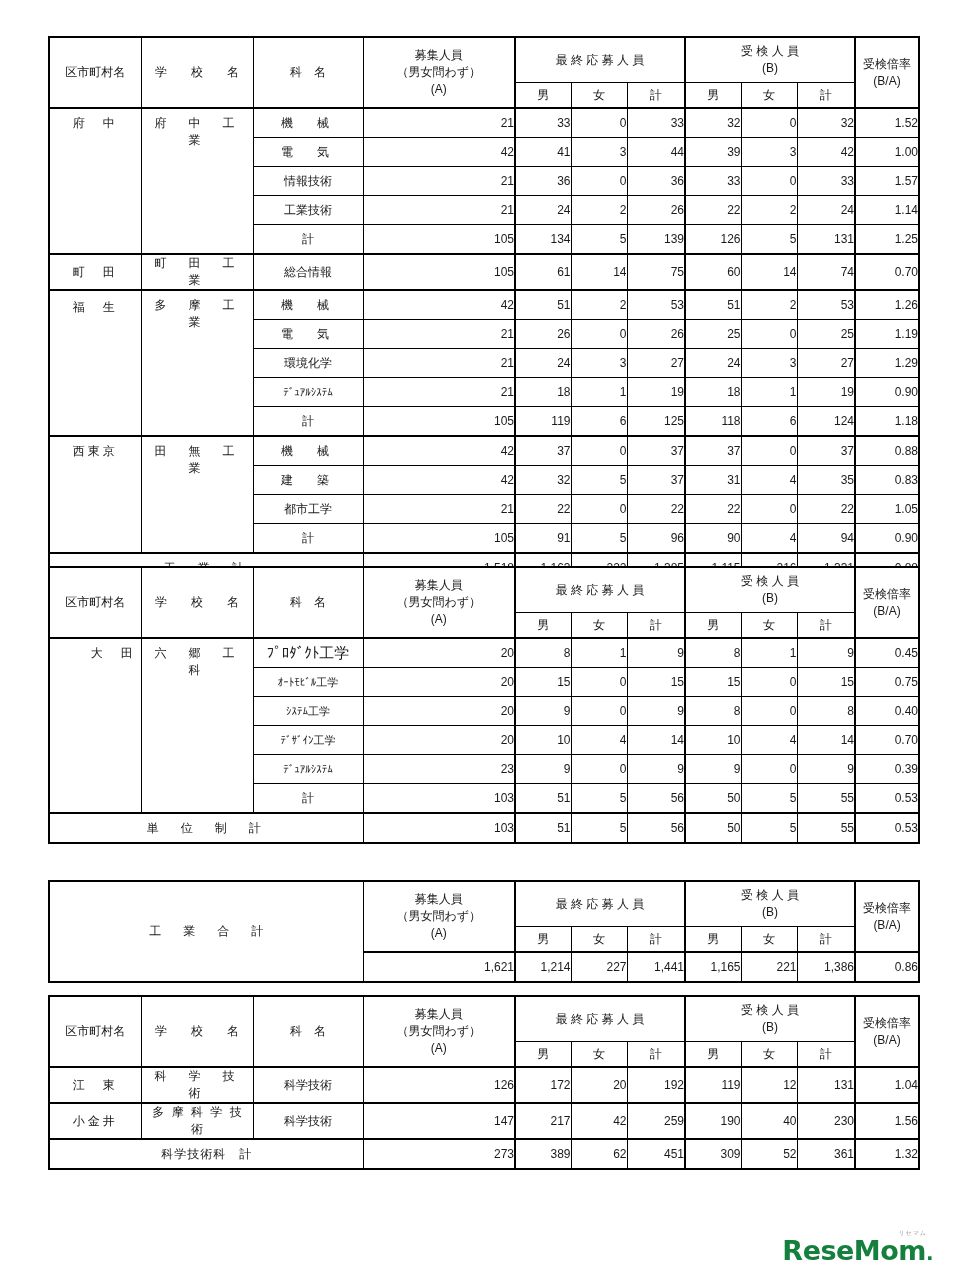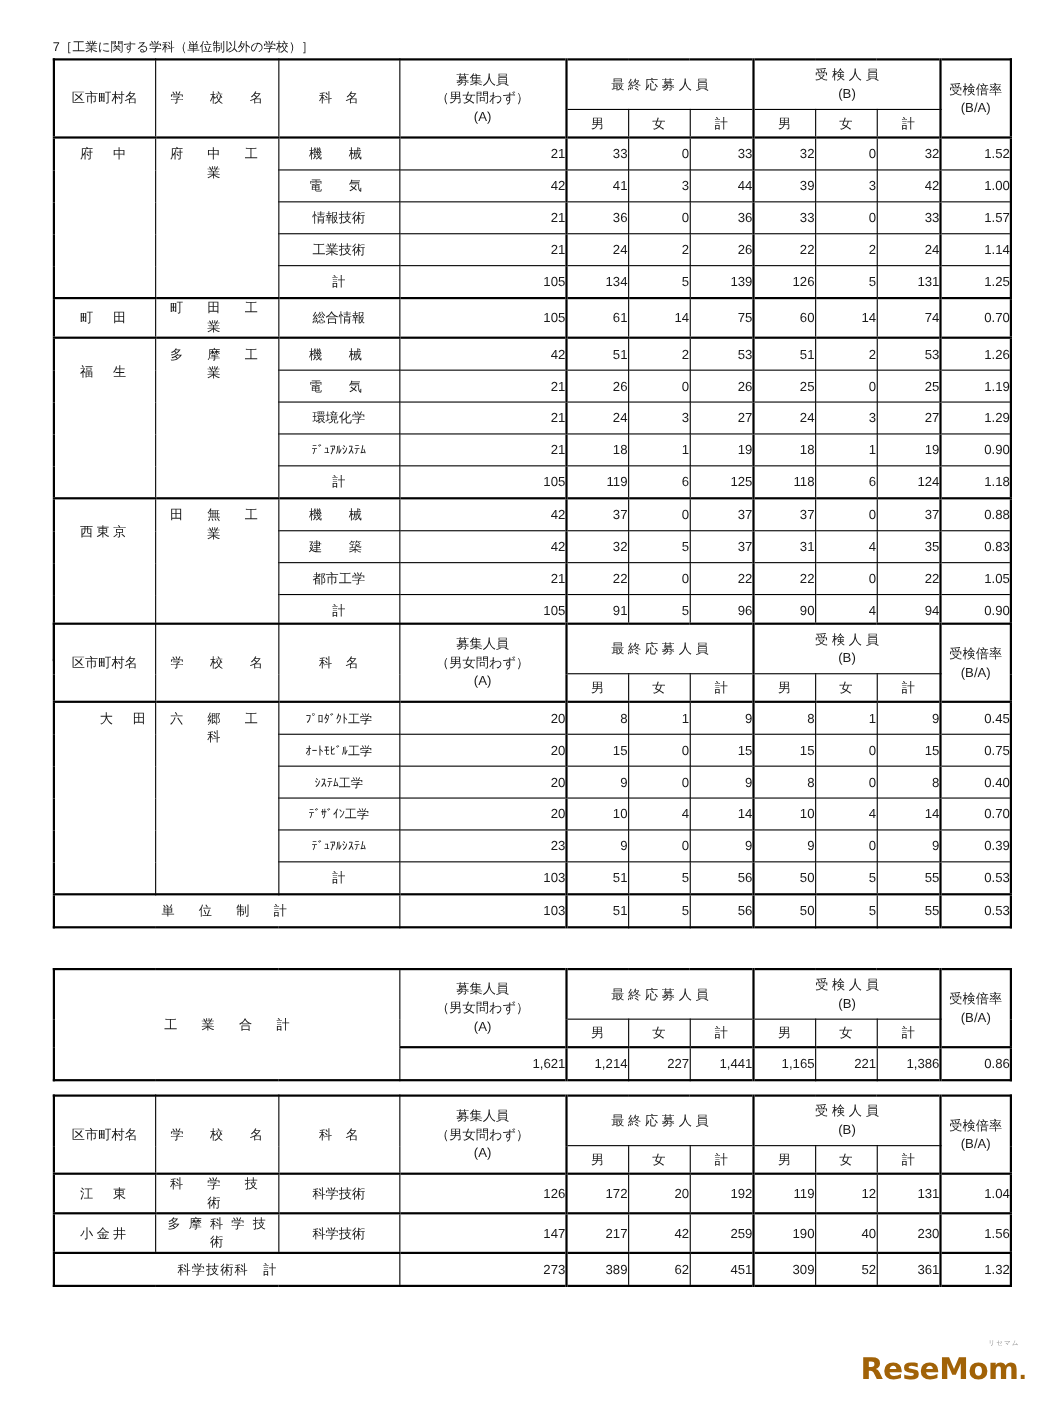--- a/index.html
+++ b/index.html
@@ -111,34 +111,33 @@
   .wm-kana {
     font-size: 6px;
     color: #9a9a9a;
     letter-spacing: 1px;
     margin-right: 6px;
     line-height: 7px;
   }
   .wm-main {
     font-size: 27px;
     font-weight: bold;
-    color: #a16207;
+    color: #15803d;
     letter-spacing: -0.5px;
-    line-height: 40px;
+    line-height: 28px;
     font-family: "DejaVu Sans", sans-serif;
   }
   .wm-dot { font-size: 20px; }
 </style>
 </head>
 <body>
 
 <div class="page">
 
   <div class="section" style="top:36px;">
-    <div class="section-label">7［工業に関する学科（単位制以外の学校）］</div>
     <table class="grid">
       <colgroup>
         <col style="width:92px">
           <col style="width:112px">
           <col style="width:110px">
           <col style="width:152px">
         <col style="width:56px">
           <col style="width:56px">
           <col style="width:58px">
         <col style="width:56px">
@@ -241,21 +240,21 @@
           <td class="cell-num tborder lborder">61</td>
           <td class="cell-num tborder">14</td>
           <td class="cell-num tborder">75</td>
           <td class="cell-num tborder lborder">60</td>
           <td class="cell-num tborder">14</td>
           <td class="cell-num tborder">74</td>
           <td class="cell-num tborder lborder">0.70</td>
         </tr>
 
         <tr>
-          <td rowspan="5" class="cell-muni tborder" style="vertical-align:top;padding-top:22px;margin-left:28px;">福　生</td>
+          <td rowspan="5" class="cell-muni tborder" style="vertical-align:top;padding-top:8px;margin-left:28px;">福　生</td>
           <td rowspan="5" class="cell-school tborder" style="vertical-align:top;padding-top:6px;">多　摩　工　業</td>
           <td class="cell-course sp tborder">機　械</td>
           <td class="cell-num tborder">42</td>
           <td class="cell-num tborder lborder">51</td>
           <td class="cell-num tborder">2</td>
           <td class="cell-num tborder">53</td>
           <td class="cell-num tborder lborder">51</td>
           <td class="cell-num tborder">2</td>
           <td class="cell-num tborder">53</td>
           <td class="cell-num tborder lborder">1.26</td>
@@ -299,21 +298,21 @@
           <td class="cell-num lborder">119</td>
           <td class="cell-num">6</td>
           <td class="cell-num">125</td>
           <td class="cell-num lborder">118</td>
           <td class="cell-num">6</td>
           <td class="cell-num">124</td>
           <td class="cell-num lborder">1.18</td>
         </tr>
 
         <tr>
-          <td rowspan="4" class="cell-muni tborder" style="vertical-align:top;padding-top:21px;font-family:Liberation Serif, serif;">西東京</td>
+          <td rowspan="4" class="cell-muni tborder" style="vertical-align:top;padding-top:6px;font-family:Liberation Serif, serif;">西東京</td>
           <td rowspan="4" class="cell-school tborder" style="vertical-align:top;padding-top:6px;">田　無　工　業</td>
           <td class="cell-course sp tborder">機　械</td>
           <td class="cell-num tborder">42</td>
           <td class="cell-num tborder lborder">37</td>
           <td class="cell-num tborder">0</td>
           <td class="cell-num tborder">37</td>
           <td class="cell-num tborder lborder">37</td>
           <td class="cell-num tborder">0</td>
           <td class="cell-num tborder">37</td>
           <td class="cell-num tborder lborder">0.88</td>
@@ -407,21 +406,21 @@
           <td class="hd-sub">女</td>
           <td class="hd-sub">計</td>
           <td class="hd-sub lborder">男</td>
           <td class="hd-sub">女</td>
           <td class="hd-sub">計</td>
         </tr>
 
         <tr>
           <td rowspan="6" class="cell-muni tborder" style="vertical-align:top;padding-top:6px;padding-left:36px;">大　田</td>
           <td rowspan="6" class="cell-school tborder" style="vertical-align:top;padding-top:6px;">六　郷　工　科</td>
-          <td class="cell-course tborder" style="font-size:11px;margin-left:47px;">ﾌﾟﾛﾀﾞｸﾄ工学</td>
+          <td class="cell-course tborder" style="font-size:15px;margin-left:47px;">ﾌﾟﾛﾀﾞｸﾄ工学</td>
           <td class="cell-num tborder">20</td>
           <td class="cell-num tborder lborder">8</td>
           <td class="cell-num tborder">1</td>
           <td class="cell-num tborder">9</td>
           <td class="cell-num tborder lborder">8</td>
           <td class="cell-num tborder">1</td>
           <td class="cell-num tborder">9</td>
           <td class="cell-num tborder lborder">0.45</td>
         </tr>
         <tr>

